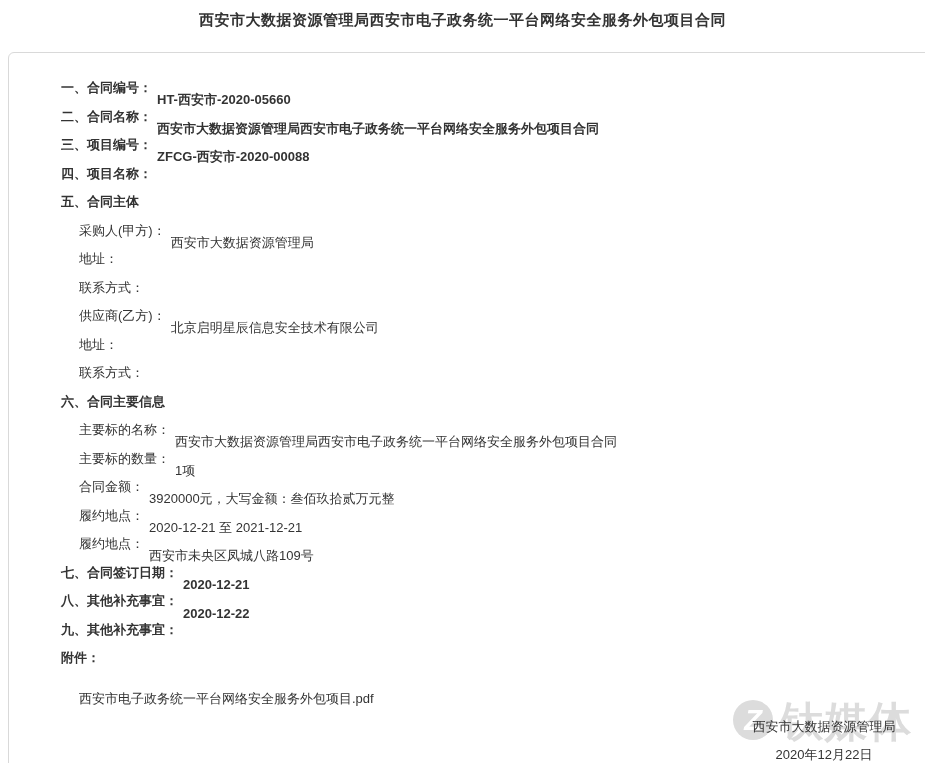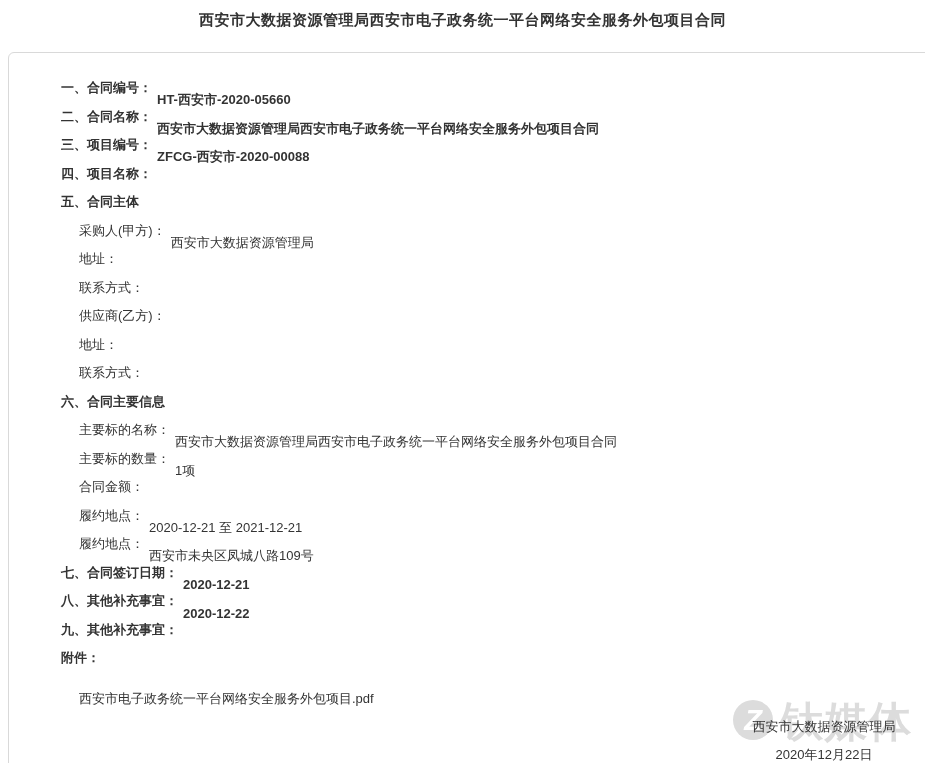--- a/index.html
+++ b/index.html
@@ -122,20 +122,21 @@
       <div class="line sub">
         <span class="lab">地址：</span>
         <span class="val"></span>
       </div>
       <div class="line sub">
         <span class="lab">联系方式：</span>
         <span class="val"></span>
       </div>
       <div class="line sub">
         <span class="lab">供应商(乙方)：</span>
+        <span class="val">北京启明星辰信息安全技术有限公司</span>
       </div>
       <div class="line sub">
         <span class="lab">地址：</span>
         <span class="val"></span>
       </div>
       <div class="line sub">
         <span class="lab">联系方式：</span>
         <span class="val"></span>
       </div>
       <div class="line header">
@@ -145,20 +146,21 @@
       <div class="line sub">
         <span class="lab">主要标的名称：</span>
         <span class="val">西安市大数据资源管理局西安市电子政务统一平台网络安全服务外包项目合同</span>
       </div>
       <div class="line sub">
         <span class="lab">主要标的数量：</span>
         <span class="val">1项</span>
       </div>
       <div class="line sub">
         <span class="lab">合同金额：</span>
+        <span class="val">3920000元，大写金额：叁佰玖拾贰万元整</span>
       </div>
       <div class="line sub">
         <span class="lab">履约地点：</span>
         <span class="val">2020-12-21 至 2021-12-21</span>
       </div>
       <div class="line sub">
         <span class="lab">履约地点：</span>
         <span class="val">西安市未央区凤城八路109号</span>
       </div>
       <div class="line header">

